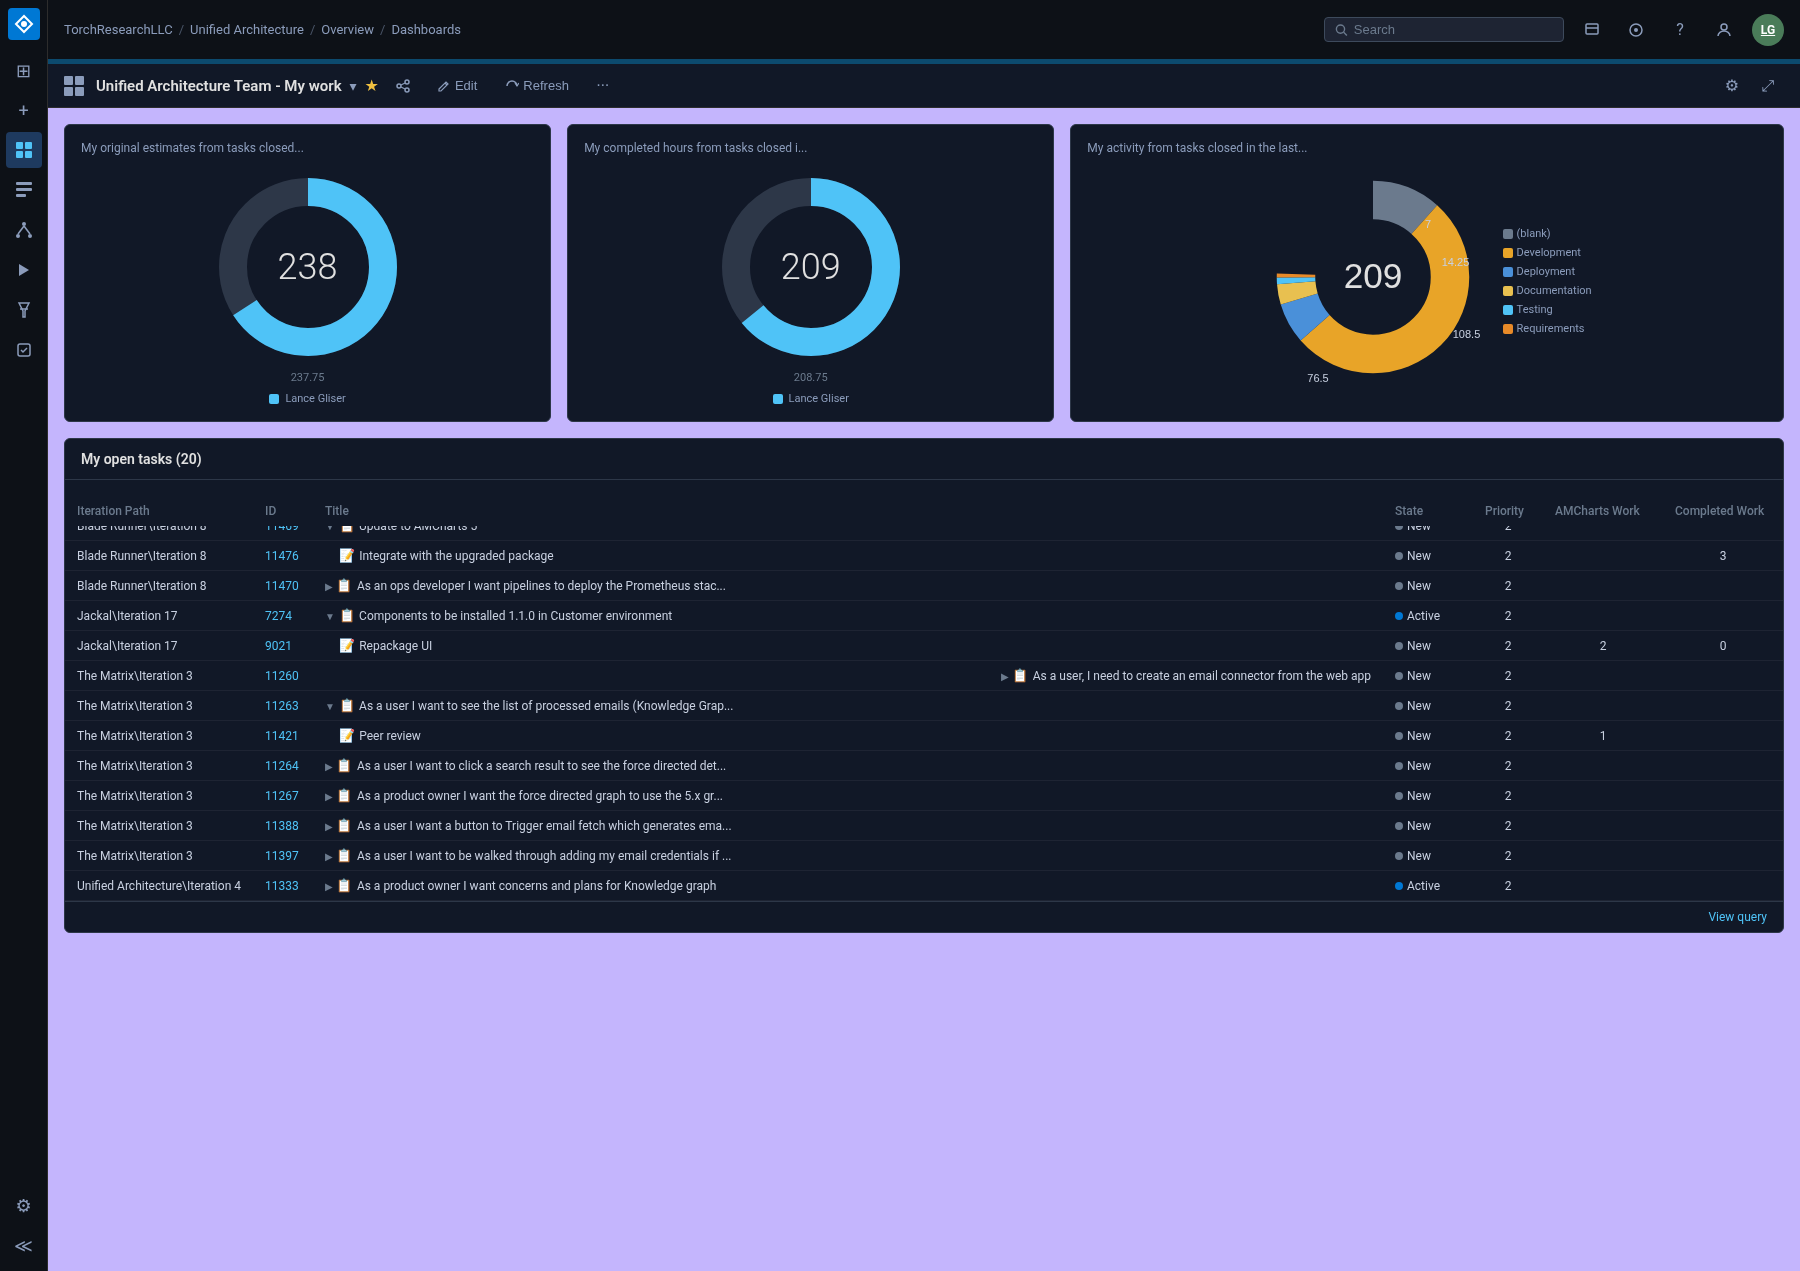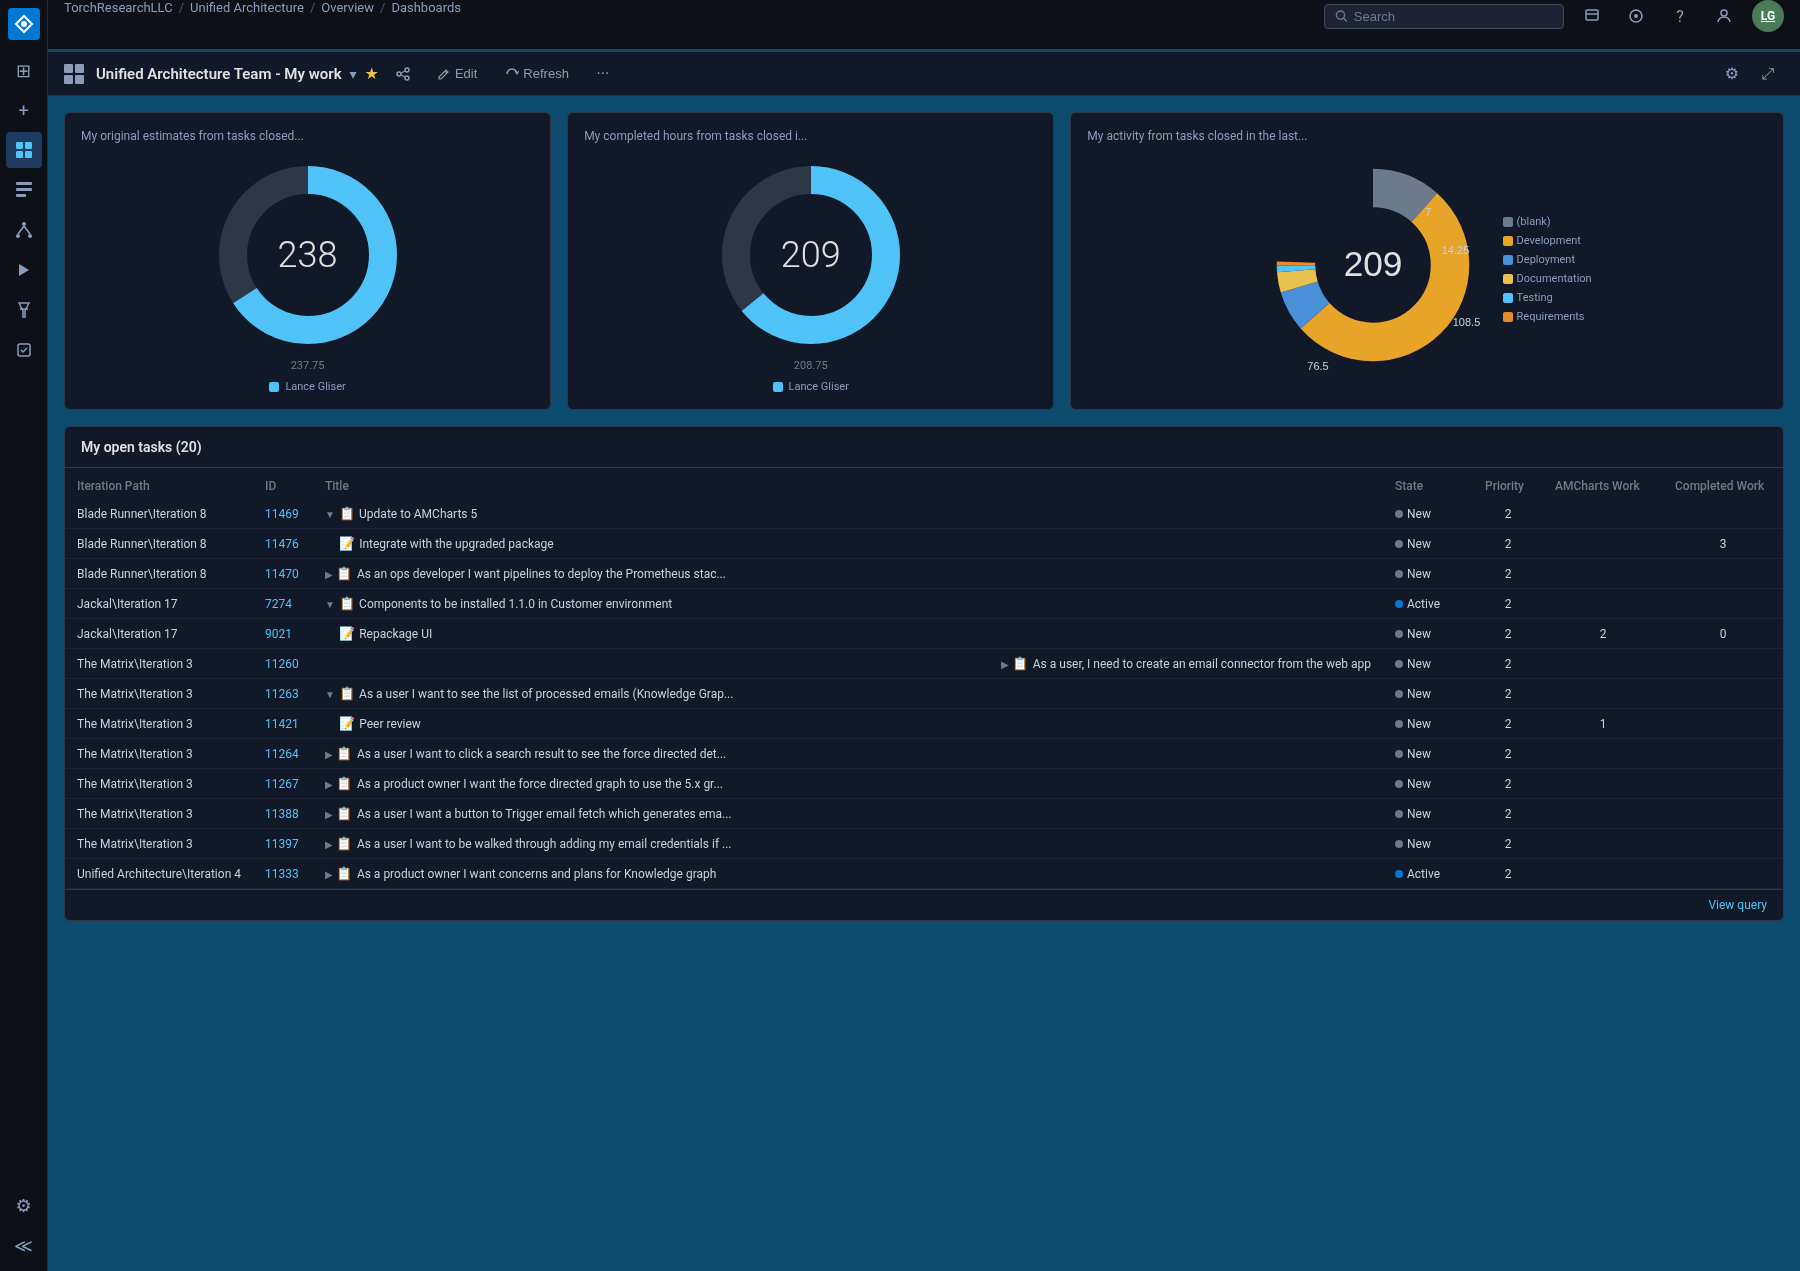--- a/index.html
+++ b/index.html
@@ -57,26 +57,26 @@
     
     .main-wrapper {
       display: flex;
       flex-direction: column;
       flex: 1;
       overflow: hidden;
     }
 
     
     .topnav {
-      height: 52px;
+      height: 64px;
       background: #0d1117;
       display: flex;
-      align-items: flex-start;
+      align-items: center;
       padding: 0 16px;
-      border-bottom: 3px solid #0c4a6e;
+      border-bottom: 5px solid #0c4a6e;
       gap: 8px;
     }
     .breadcrumb {
       display: flex;
       align-items: center;
       gap: 6px;
       font-size: 13px;
       color: #8b9cbb;
     }
     .breadcrumb-sep { color: #4a5568; }
@@ -186,21 +186,21 @@
       justify-content: center;
       border-radius: 4px;
       cursor: pointer;
       color: #8b9cbb;
       font-size: 16px;
     }
 
     
     .content {
       flex: 1;
-      background: #0c4a6e;
+      background: #c4b5fd;
       overflow: auto;
       padding: 16px;
     }
 
     
     .charts-section {
       display: flex;
       gap: 16px;
       margin-bottom: 16px;
     }
@@ -290,21 +290,21 @@
     }
     .tasks-table th {
       font-size: 12px;
       color: #6b7a8d;
       text-align: left;
       padding: 8px 12px;
       border-bottom: 1px solid #2d3748;
       font-weight: 500;
       background: #111827;
       position: sticky;
-      top: 3px;
+      top: 16px;
     }
     .tasks-table td {
       font-size: 12px;
       color: #c8d0e0;
       padding: 7px 12px;
       border-bottom: 1px solid #1e2433;
       white-space: nowrap;
       overflow: hidden;
       text-overflow: ellipsis;
     }

